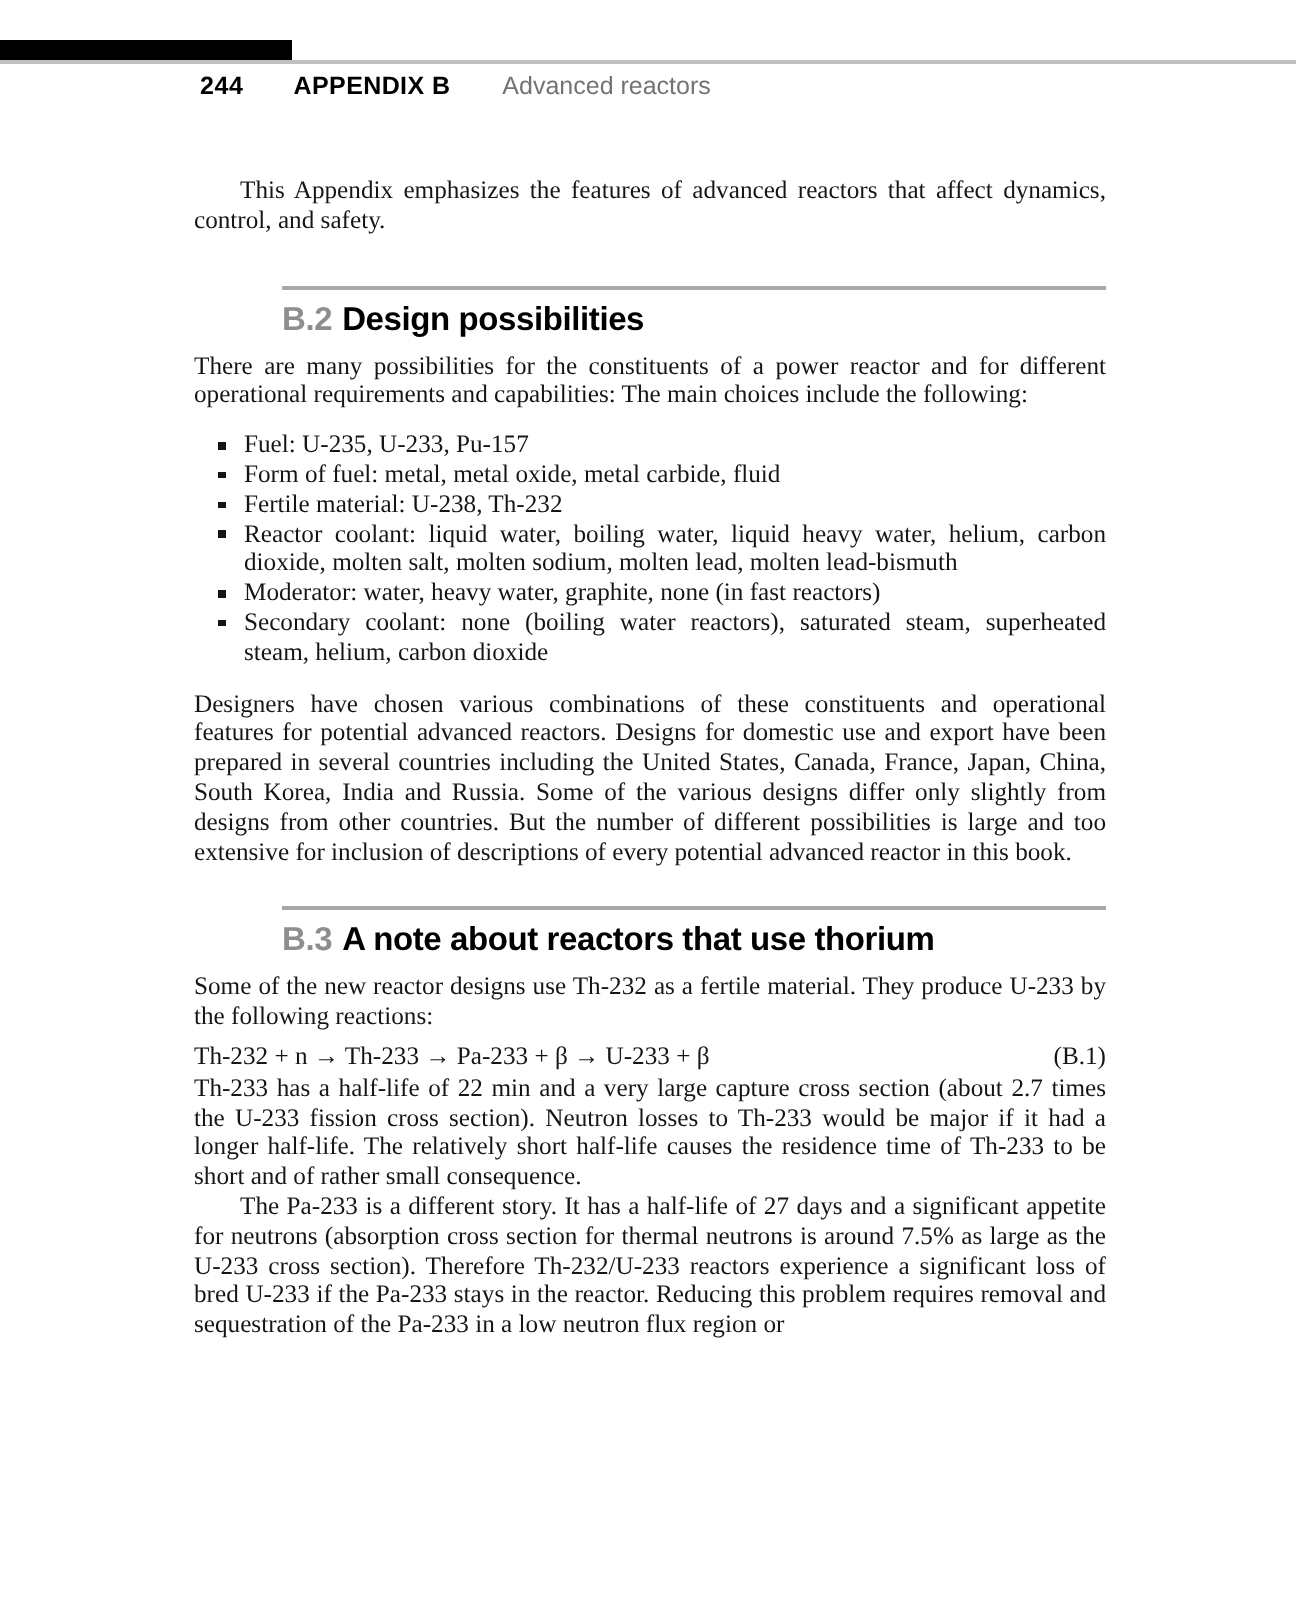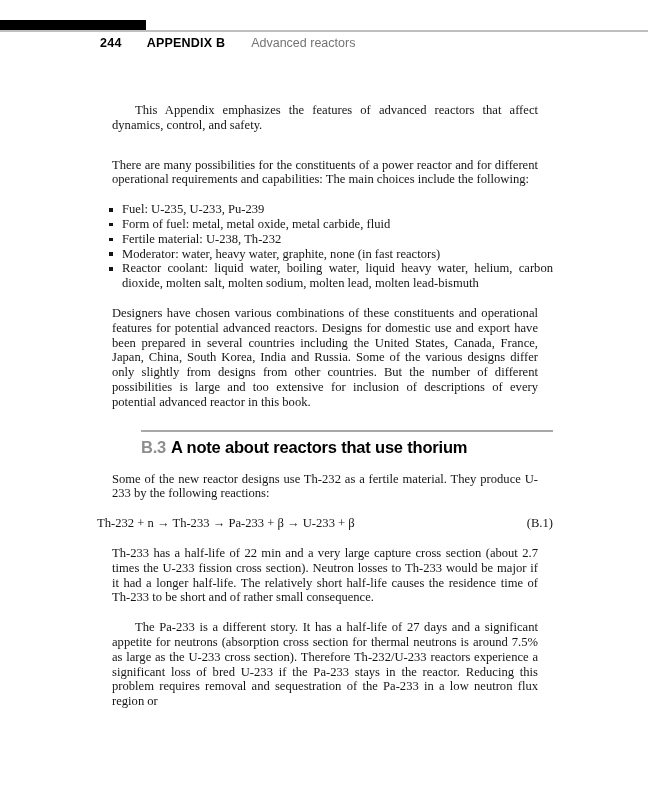--- a/index.html
+++ b/index.html
@@ -14,21 +14,21 @@
   
   .runhead{position:absolute;left:100px;top:36px;display:flex;align-items:baseline;
            font-family:"Liberation Sans", sans-serif;font-size:12.5px;line-height:14px;}
   .runhead .pagenum{font-weight:bold;color:#000;margin-right:25px;letter-spacing:.3px;}
   .runhead .applabel{font-weight:bold;color:#000;margin-right:26px;letter-spacing:.2px;}
   .runhead .apptitle{color:#737373;}
 
   
   .bodycol{position:absolute;left:97px;top:88px;width:456px;
            font-size:12.6px;line-height:14.8px;text-align:justify;}
-  .bodycol p{margin:15px;}
+  .bodycol p{margin:0;}
   .indent{text-indent:23px;}
 
   section{margin-top:25px;}
   section.s3{margin-top:20px;}
   h2{margin:0 0 6px 44px;padding-top:5px;border-top:2px solid #a8a8a8;
      font-family:"Liberation Sans", sans-serif;font-weight:bold;
      font-size:16.5px;line-height:20px;letter-spacing:-.2px;color:#000;
      text-align:left;}
   h2 .secnum{color:#8e8e8e;margin-right:5px;}
 
@@ -52,27 +52,31 @@
     <span class="pagenum">244</span>
     <span class="applabel">APPENDIX B</span>
     <span class="apptitle">Advanced reactors</span>
   </div>
 
   <div class="bodycol">
 
     <p class="indent">This Appendix emphasizes the features of advanced reactors that affect dynamics, control, and safety.</p>
 
     <section>
+      <h2>
+        <span class="secnum">B.2</span><span>Design possibilities</span>
+      </h2>
       <p>There are many possibilities for the constituents of a power reactor and for different operational requirements and capabilities: The main choices include the following:</p>
       <ul class="choices">
-        <li>Fuel: U-235, U-233, Pu-239</li>
+        <li>Fuel: U-235, U-233, Pu-157</li>
         <li>Form of fuel: metal, metal oxide, metal carbide, fluid</li>
         <li>Fertile material: U-238, Th-232</li>
+        <li>Reactor coolant: liquid water, boiling water, liquid heavy water, helium, carbon dioxide, molten salt, molten sodium, molten lead, molten lead-bismuth</li>
         <li>Moderator: water, heavy water, graphite, none (in fast reactors)</li>
-        <li>Reactor coolant: liquid water, boiling water, liquid heavy water, helium, carbon dioxide, molten salt, molten sodium, molten lead, molten lead-bismuth</li>
+        <li>Secondary coolant: none (boiling water reactors), saturated steam, superheated steam, helium, carbon dioxide</li>
       </ul>
       <p>Designers have chosen various combinations of these constituents and operational features for potential advanced reactors. Designs for domestic use and export have been prepared in several countries including the United States, Canada, France, Japan, China, South Korea, India and Russia. Some of the various designs differ only slightly from designs from other countries. But the number of different possibilities is large and too extensive for inclusion of descriptions of every potential advanced reactor in this book.</p>
     </section>
 
     <section class="s3">
       <h2>
         <span class="secnum">B.3</span><span>A note about reactors that use thorium</span>
       </h2>
       <p>Some of the new reactor designs use Th-232 as a fertile material. They produce U-233 by the following reactions:</p>
       <div class="equation">

